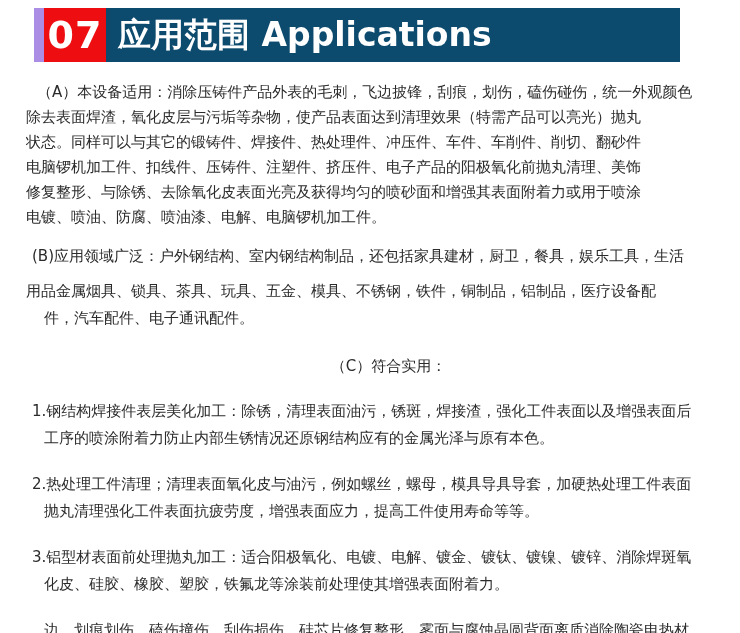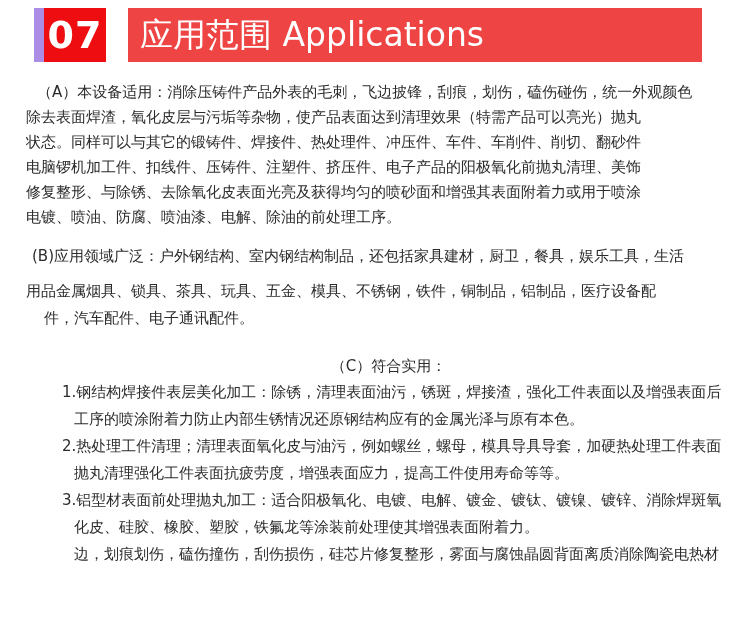--- a/index.html
+++ b/index.html
@@ -34,30 +34,29 @@
     color: #ffffff;
     display: flex;
     align-items: center;
     justify-content: center;
     font-size: 38px;
     font-weight: bold;
     letter-spacing: 1px;
   }
   .title-bar {
     width: 562px;
-    background: #ef4444;
+    background: #0c4a6e;
     color: #ffffff;
     display: flex;
     align-items: center;
     padding-left: 12px;
     font-size: 33px;
-    font-weight: 400;
+    font-weight: 700;
     white-space: nowrap;
     overflow: hidden;
-    margin-left: 22px;
   }
   
   .content {
     position: absolute;
     top: 78px;
     left: 0;
     right: 0;
   }
   .line {
     font-size: 15px;
@@ -69,21 +68,21 @@
   .ml-fw  { margin-left: 37px; }  
   .ml-hw  { margin-left: 32px; }  
   .ml-c1  { margin-left: 26px; }  
   .ml-c2  { margin-left: 44px; }  
 
   .para-a { margin-top: 2px; }
   .para-b { margin-top: 13px; }
   .para-b .line { line-height: 27px; }
   .para-b .b-gap { margin-top: 8px; }
   .para-c-head { margin-top: 22px; text-align: center; }
-  .list-item { margin-top: 0; padding-left: 30px; }
+  .list-item { margin-top: 19px; }
   .list-item .line { line-height: 27px; }
   .item-4 .line { line-height: 26px; }
 </style>
 </head>
 <body>
 
 <div class="header">
   <div class="accent-strip"></div>
   <div class="num-block">
     <span>07</span>
@@ -94,21 +93,21 @@
 </div>
 
 <div class="content">
 
   <div class="para-a">
     <div class="line ml-fw">（A）本设备适用：消除压铸件产品外表的毛刺，飞边披锋，刮痕，划伤，磕伤碰伤，统一外观颜色</div>
     <div class="line ml-c1">除去表面焊渣，氧化皮层与污垢等杂物，使产品表面达到清理效果（特需产品可以亮光）抛丸</div>
     <div class="line ml-c1">状态。同样可以与其它的锻铸件、焊接件、热处理件、冲压件、车件、车削件、削切、翻砂件</div>
     <div class="line ml-c1">电脑锣机加工件、扣线件、压铸件、注塑件、挤压件、电子产品的阳极氧化前抛丸清理、美饰</div>
     <div class="line ml-c1">修复整形、与除锈、去除氧化皮表面光亮及获得均匀的喷砂面和增强其表面附着力或用于喷涂</div>
-    <div class="line ml-c1">电镀、喷油、防腐、喷油漆、电解、除油的前处理工序。</div>
+    <div class="line ml-c1">电镀、喷油、防腐、喷油漆、电解、电脑锣机加工件。</div>
   </div>
 
   <div class="para-b">
     <div class="line ml-hw">(B)应用领域广泛：户外钢结构、室内钢结构制品，还包括家具建材，厨卫，餐具，娱乐工具，生活</div>
     <div class="line ml-c1 b-gap">用品金属烟具、锁具、茶具、玩具、五金、模具、不锈钢，铁件，铜制品，铝制品，医疗设备配</div>
     <div class="line ml-c2">件，汽车配件、电子通讯配件。</div>
   </div>
 
   <div class="para-c-head">
     <div class="line ml-fw">（C）符合实用：</div>

